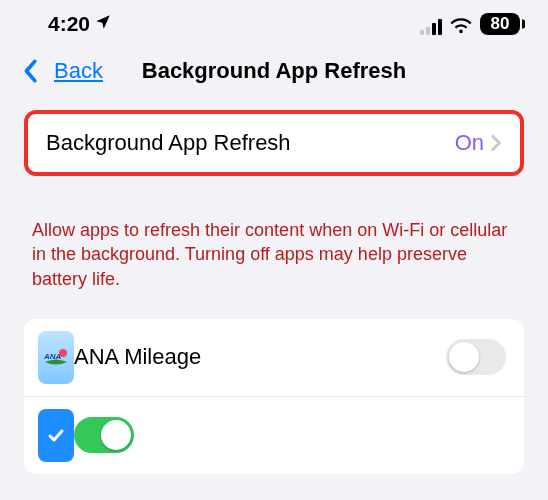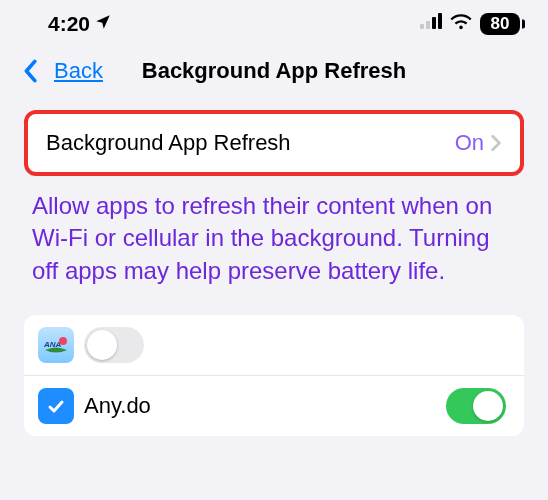--- a/index.html
+++ b/index.html
@@ -13,21 +13,21 @@
     }
     .statusbar {
       display: flex;
       justify-content: space-between;
       align-items: center;
       padding: 12px 28px 4px 48px;
       font-size: 21px;
       font-weight: 600;
     }
     .statusbar .left { display:flex; align-items:center; gap:4px;}
-    .statusbar .right { display:flex; align-items:flex-start; gap:8px;}
+    .statusbar .right { display:flex; align-items:flex-end; gap:8px;}
     .location-icon { display:inline-block; }
     .cell-bars { display:flex; align-items:flex-end; gap:2px; height:16px;}
     .cell-bars span { width:4px; background:#000; border-radius:1px;}
     .cell-bars span:nth-child(1){height:5px; background:#c7c7cc;}
     .cell-bars span:nth-child(2){height:8px; background:#c7c7cc;}
     .cell-bars span:nth-child(3){height:12px;}
     .cell-bars span:nth-child(4){height:16px;}
     .wifi-icon { display:flex; }
     .battery-badge {
       background:#000; color:#fff; border-radius:8px;
@@ -66,29 +66,30 @@
       padding: 16px 18px;
     }
     .row + .row { border-top:1px solid #e5e5ea; }
     .row .title { font-size:22px; flex:1; }
     .row .value { color:#8b5cf6; font-size:22px; margin-right:6px;}
     .row .chevron { color:#c7c7cc; display:flex; }
     .highlight {
       border: 4px solid #ef2f2a;
     }
     .footer-text {
-      color:#6d28d9; font-size:24px; line-height:1.35;
+      color:#b91c1c; font-size:18px; line-height:1.35;
       padding: 14px 8px 0 8px;
+      margin-top: 28px;
     }
 
     .app-card { margin-top: 28px; }
     .app-row { padding: 12px 18px 12px 14px; }
     .app-icon {
-      width:36px; height:36px; border-radius:8px;
-      margin-right:10px; flex-shrink:0;
+      width:36px; height:53px; border-radius:8px;
+      margin-right:0; flex-shrink:0;
       display:flex; align-items:center; justify-content:center;
       font-size:18px; color:#fff;
     }
     .app-icon.ana { background: linear-gradient(#bfe3ff,#7ec9ff); position:relative;}
     .app-icon.anydo { background:#1e8dff; }
     .app-icon.apple { background:#19b7f1; }
     .switch {
       width:60px; height:36px; border-radius:18px; position:relative;
       background:#e9e9eb; flex-shrink:0;
     }
@@ -158,29 +159,29 @@
 <div class="section app-card">
   <div class="card">
     <div class="row app-row">
       <div class="app-icon ana">
         <svg width="30" height="20" viewBox="0 0 30 20">
             <text x="3" y="12" font-size="8" font-weight="700" fill="#1a3e8b" font-style="italic">ANA</text>
             <circle cx="22" cy="6" r="4" fill="#e46"></circle>
             <path d="M4 15 Q15 10 26 15 Q15 20 4 15" fill="#2d8f3c"></path>
           </svg>
       </div>
+      <div class="title">ANA Mileage</div>
       <div class="switch">
           <div class="knob"></div>
         </div>
     </div>
     <div class="row app-row">
       <div class="app-icon anydo">
         <svg width="20" height="20" viewBox="0 0 20 20">
             <path d="M4 11 L8 15 L16 6" stroke="#fff" stroke-width="3" fill="none" stroke-linecap="round" stroke-linejoin="round"></path>
           </svg>
       </div>
-      <div class="title">Any.do</div>
       <div class="switch on">
           <div class="knob"></div>
         </div>
     </div>
   </div>
 </div>
 
 </body></html>

